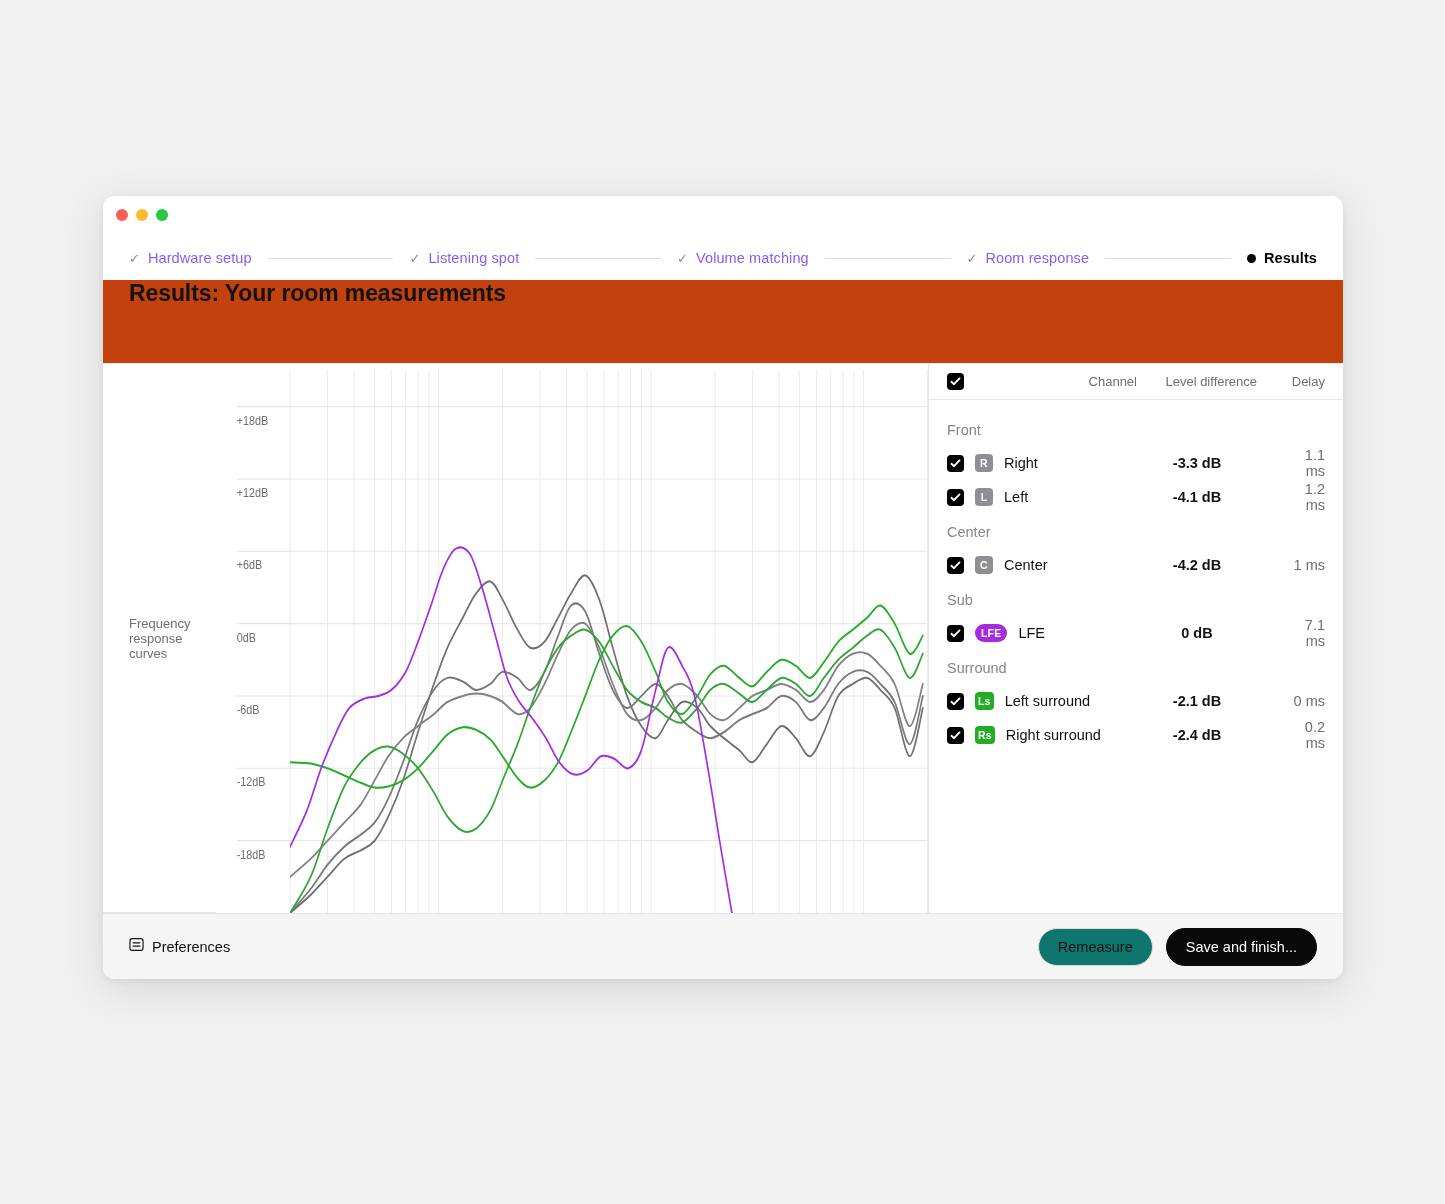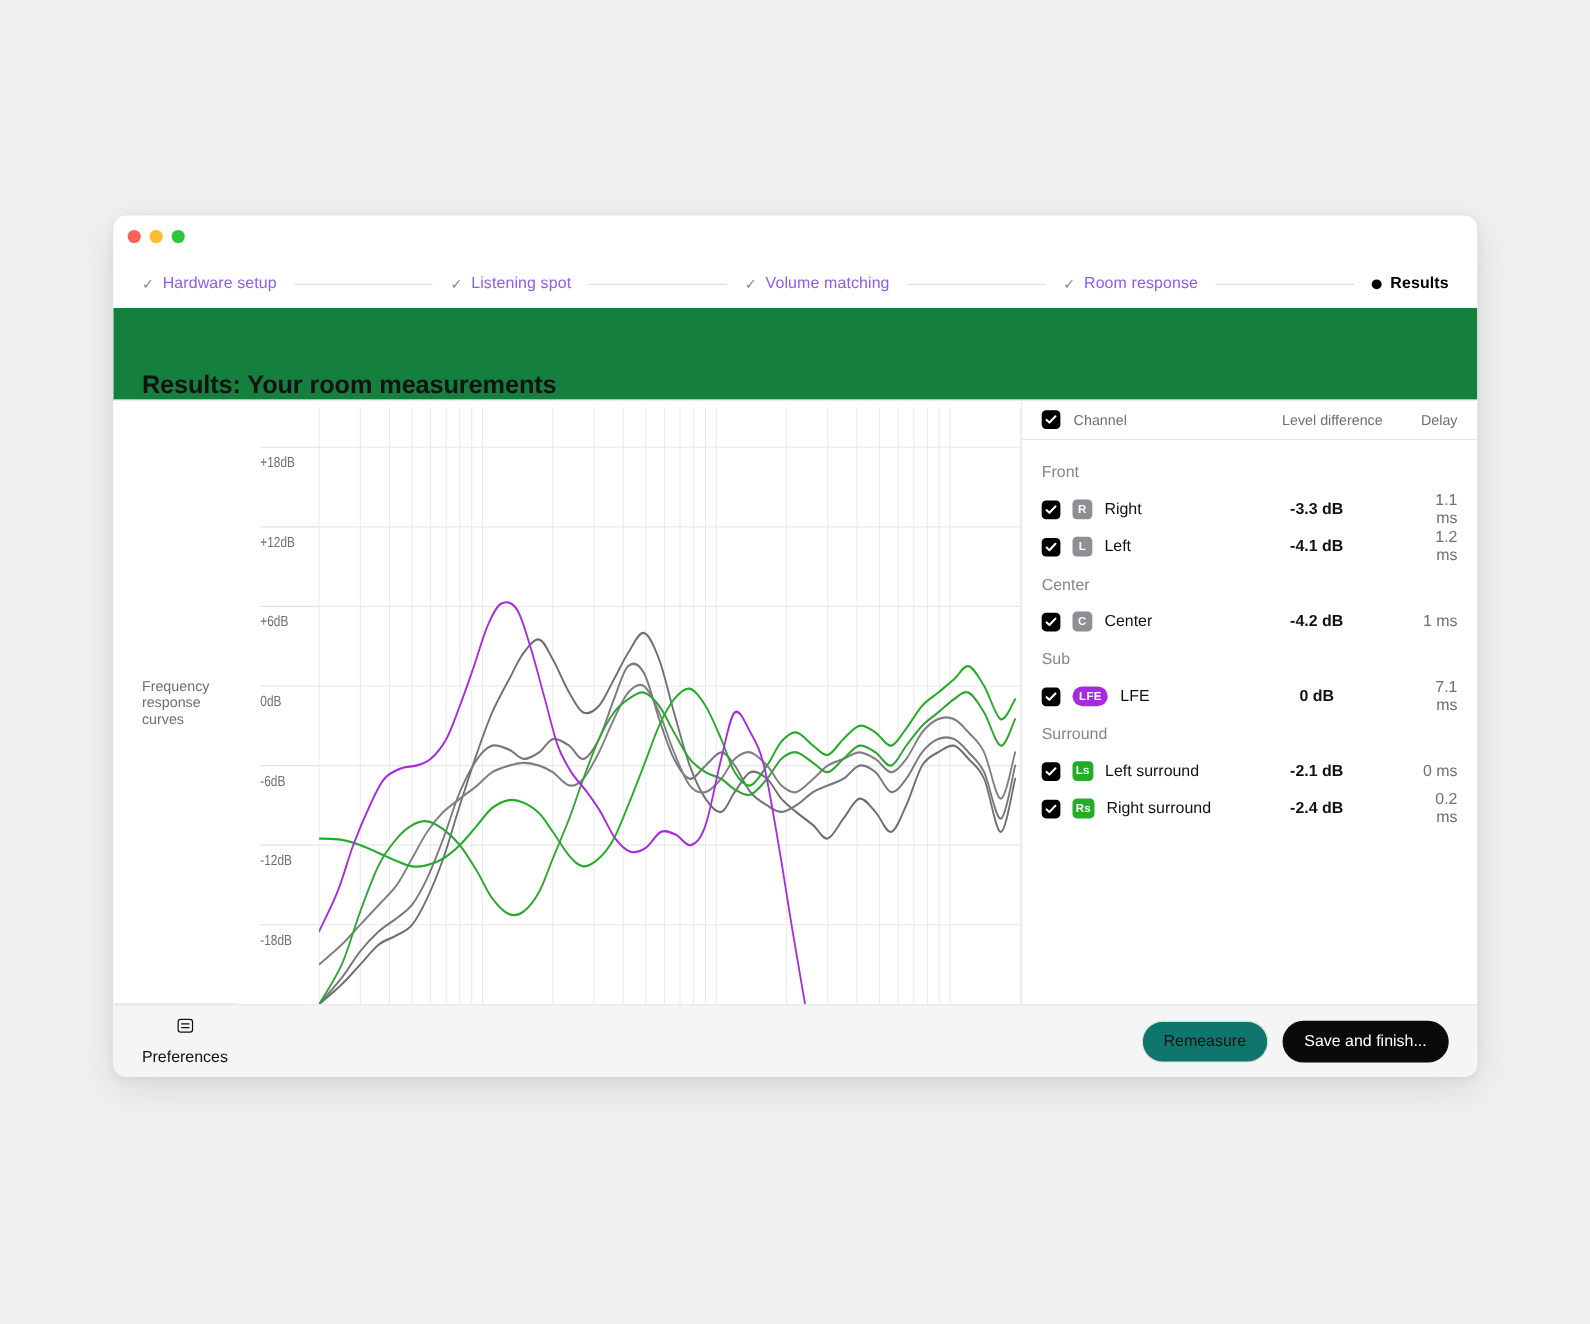--- a/index.html
+++ b/index.html
@@ -92,24 +92,24 @@
     height: 1px;
     background: #dcdcdc;
     margin: 0 16px;
     min-width: 20px;
   }
 
   
   .page-title-wrap {
     flex: 0 0 84px;
     display: flex;
-    align-items: flex-end;
+    align-items: flex-start;
     padding: 0 26px;
     border-bottom: 1px solid #e6e6e6;
-    background: #15803d;
+    background: #c2410c;
   }
   .page-title {
     font-size: 23px;
     color: #121212;
     letter-spacing: -0.1px;
   }
 
   
   .body {
     flex: 1 1 auto;
@@ -158,20 +158,21 @@
     display: flex;
     align-items: center;
     padding: 0 18px 0 18px;
     border-bottom: 1px solid #e6e6e6;
   }
   .th-channel {
     display: flex;
     align-items: center;
     gap: 12px;
     flex: 1 1 auto;
+    justify-content: space-between;
   }
   .th-text {
     font-size: 13px;
     color: #6e6e73;
   }
   .th-level {
     font-size: 13px;
     color: #6e6e73;
     width: 120px;
     text-align: right;
@@ -266,21 +267,20 @@
     border-top: 1px solid #e6e6e6;
     display: flex;
     align-items: center;
     padding: 0 26px;
   }
   .prefs {
     display: flex;
     align-items: center;
     gap: 8px;
     cursor: pointer;
-    flex-direction: column;
   }
   .prefs-label {
     font-size: 14.5px;
     color: #121212;
   }
   .footer-spacer { flex: 1 1 auto; }
   .btn {
     border-radius: 19px;
     font-size: 14.5px;
     padding: 0 19px;

